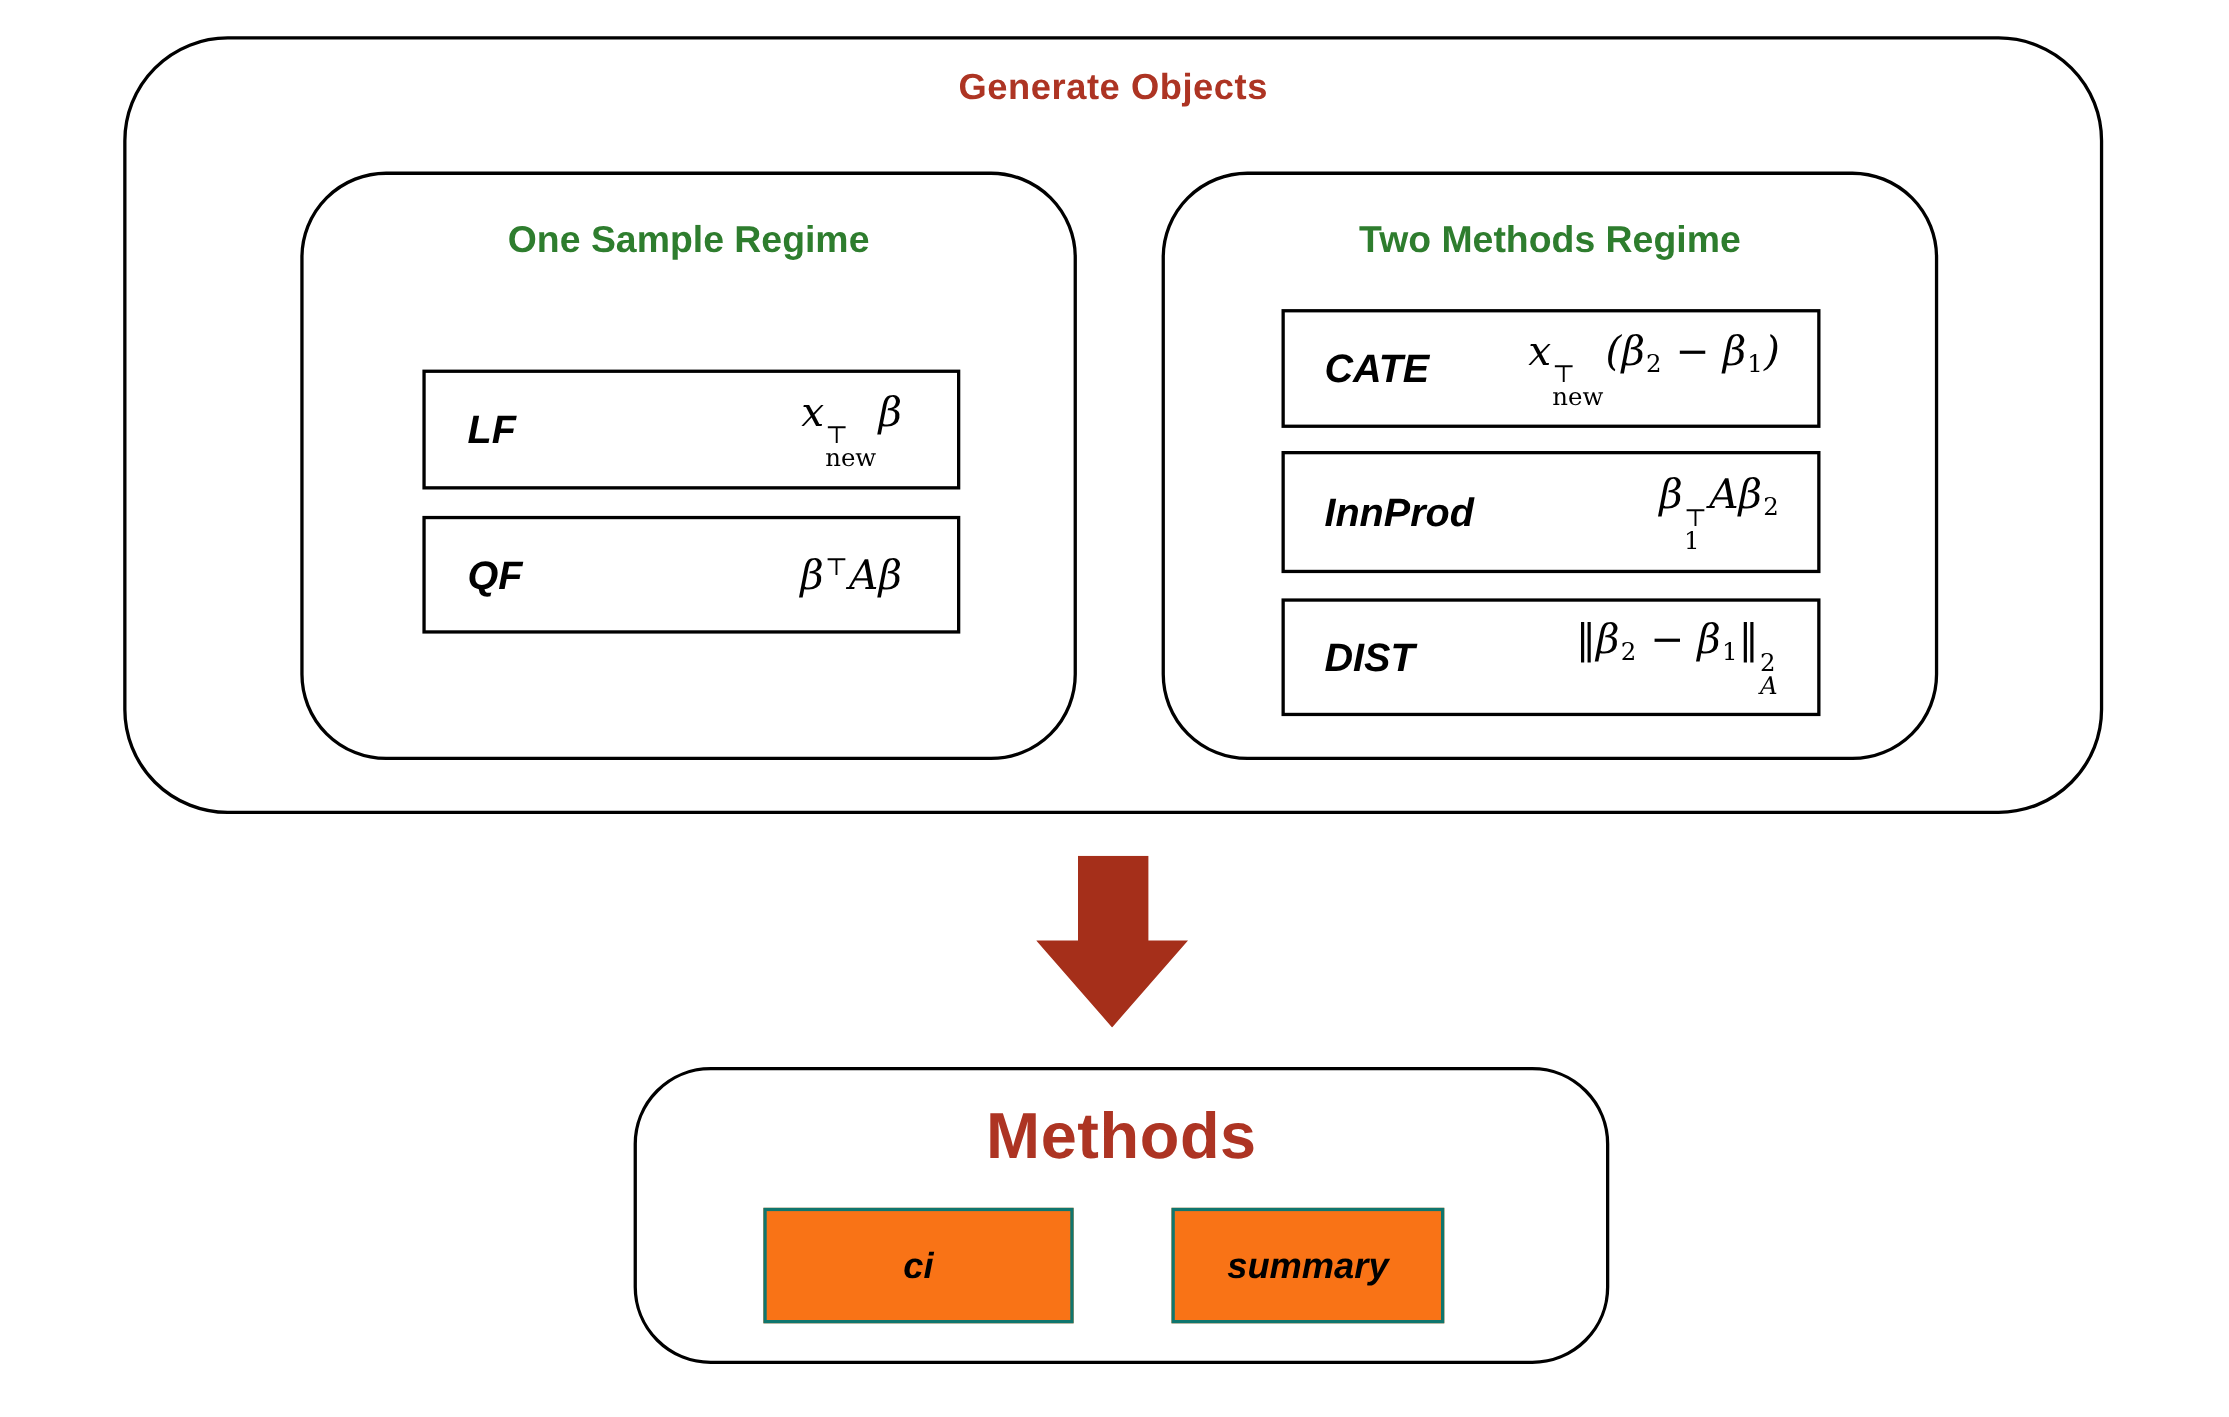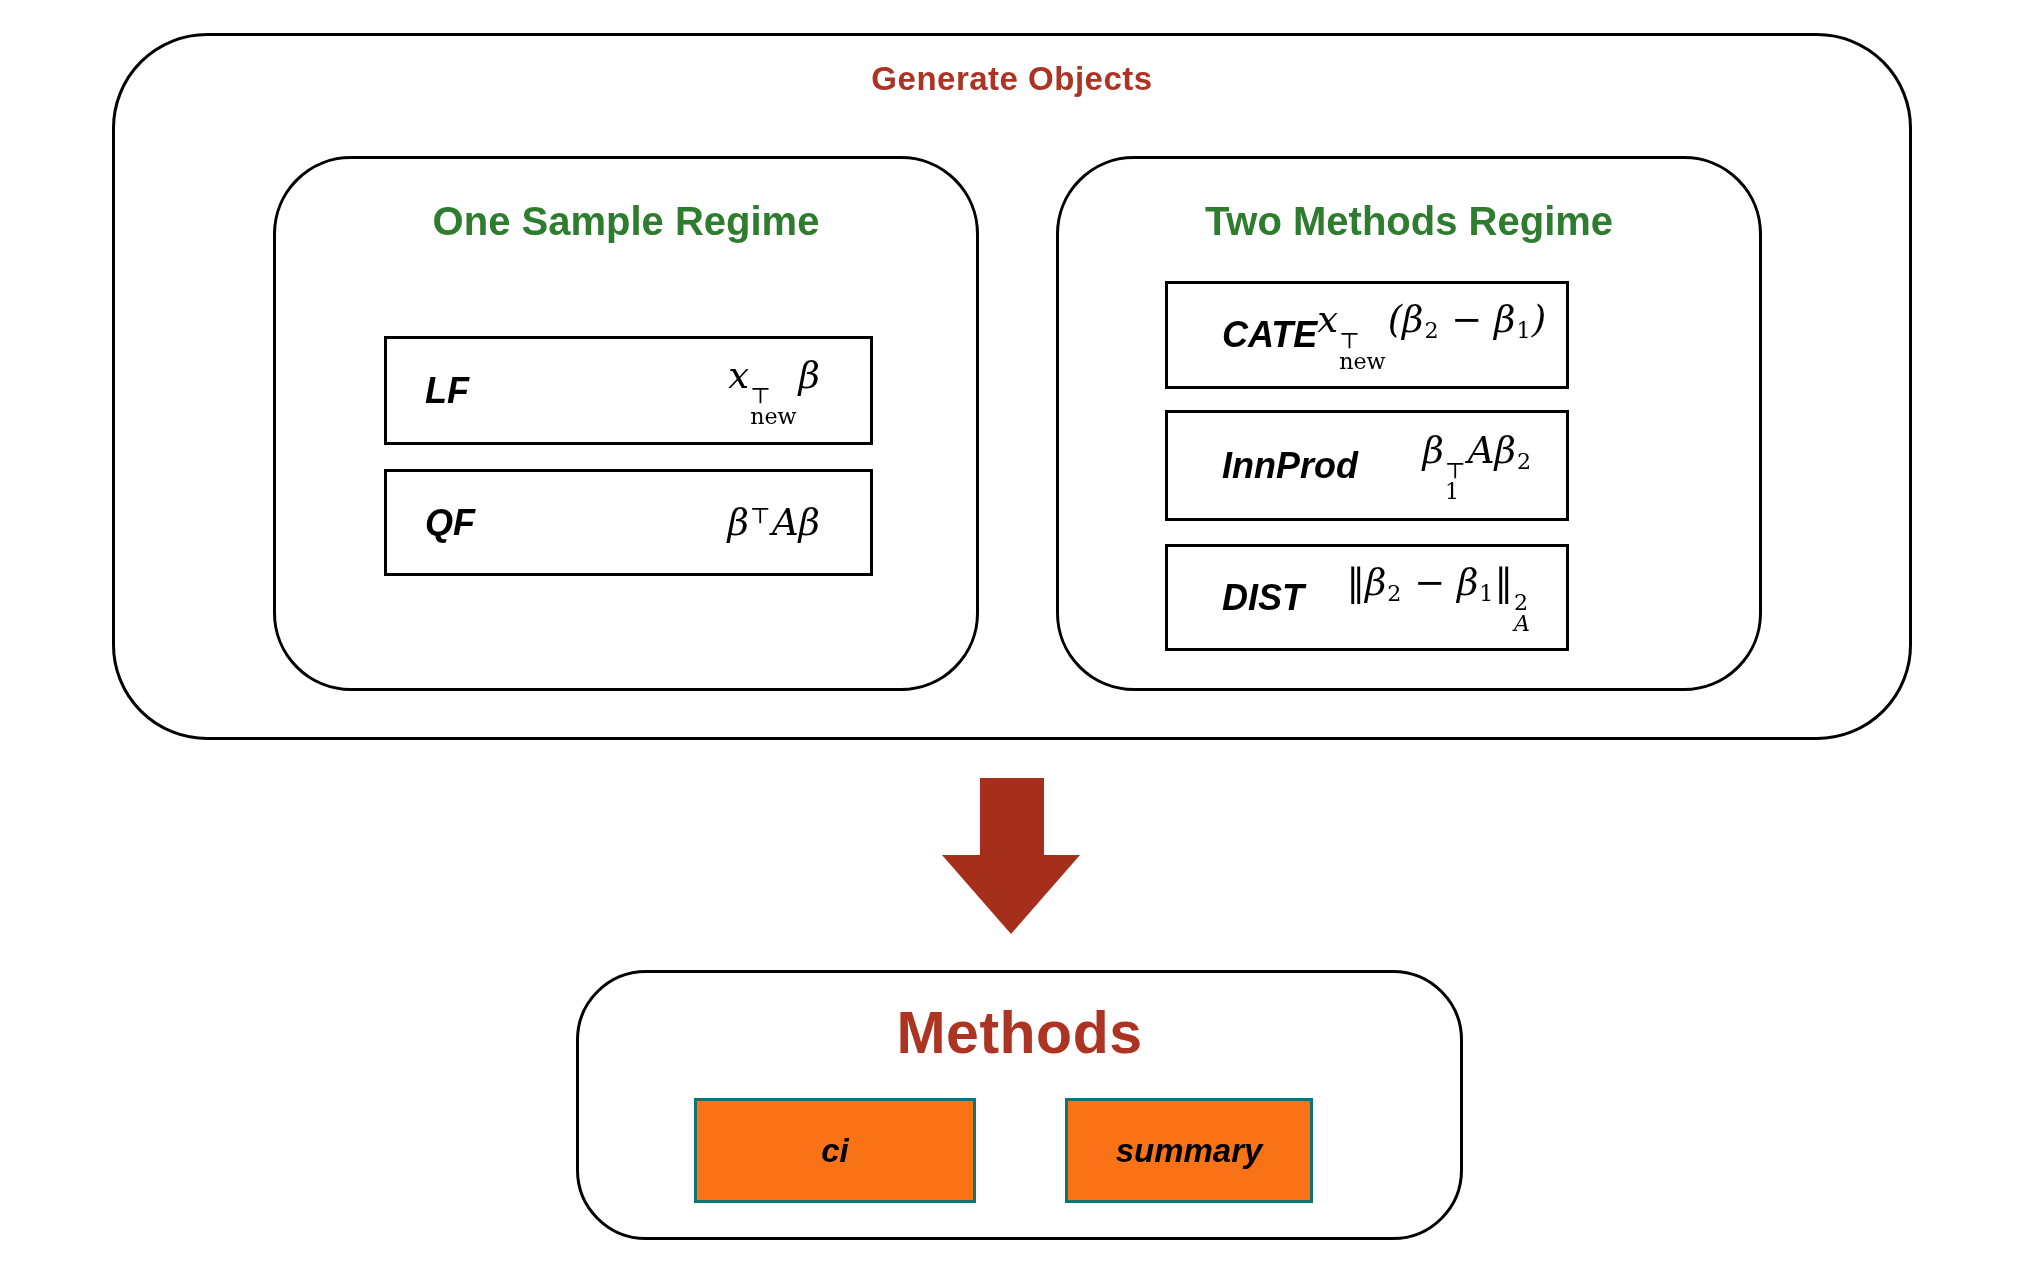--- a/index.html
+++ b/index.html
@@ -23,32 +23,32 @@
   .methods{left:576px;top:970px;width:887px;height:270px;border-radius:70px;}
 
   .title{
     margin:0;text-align:center;font-weight:bold;
     color:#ad3423;letter-spacing:.5px;
   }
   .outer-title{margin-top:24px;font-size:33px;}
   .methods-title{margin-top:26px;font-size:59px;}
   .subtitle{
     margin:40px 0 0 0;text-align:center;font-weight:bold;
-    font-size:40px;color:#2e7d2e;
+    font-size:34px;color:#2e7d2e;
   }
 
   .item{
     position:absolute;box-sizing:border-box;
     border:3px solid #000;background:#fff;
     display:flex;align-items:center;justify-content:space-between;
   }
   .one .item{left:108px;width:489px;padding:0 50px 0 38px;}
   .lf{top:177px;height:109px;}
   .qf{top:310px;height:107px;}
-  .two .item{left:106px;width:404px;padding:0 34px 0 54px;}
+  .two .item{left:106px;width:490px;padding:0 34px 0 36px;}
   .cate{top:122px;height:108px;}
   .innprod{top:251px;height:111px;}
   .dist{top:385px;height:107px;}
 
   .item-label{
     font-weight:bold;font-style:italic;font-size:36px;color:#000;
     font-family:"Liberation Sans",sans-serif;
   }
 
   .formula{

